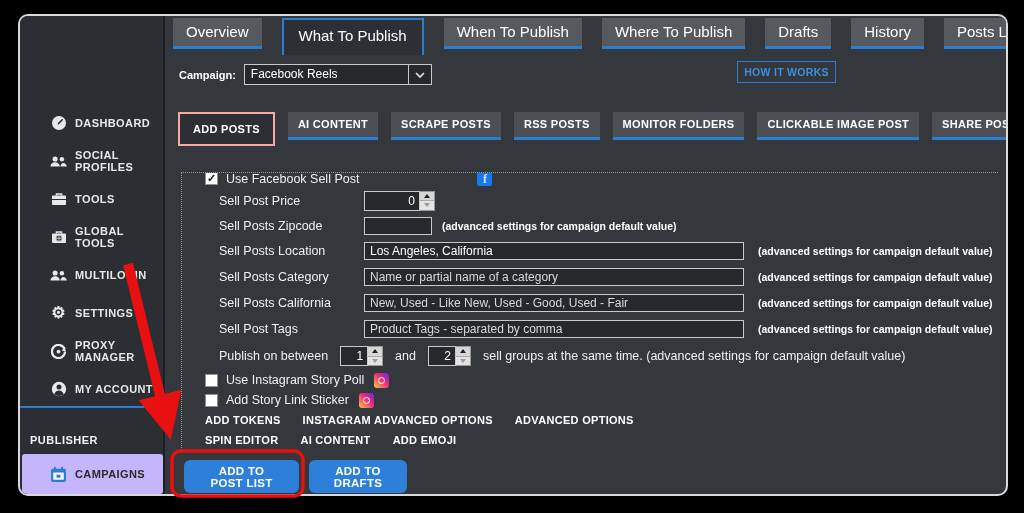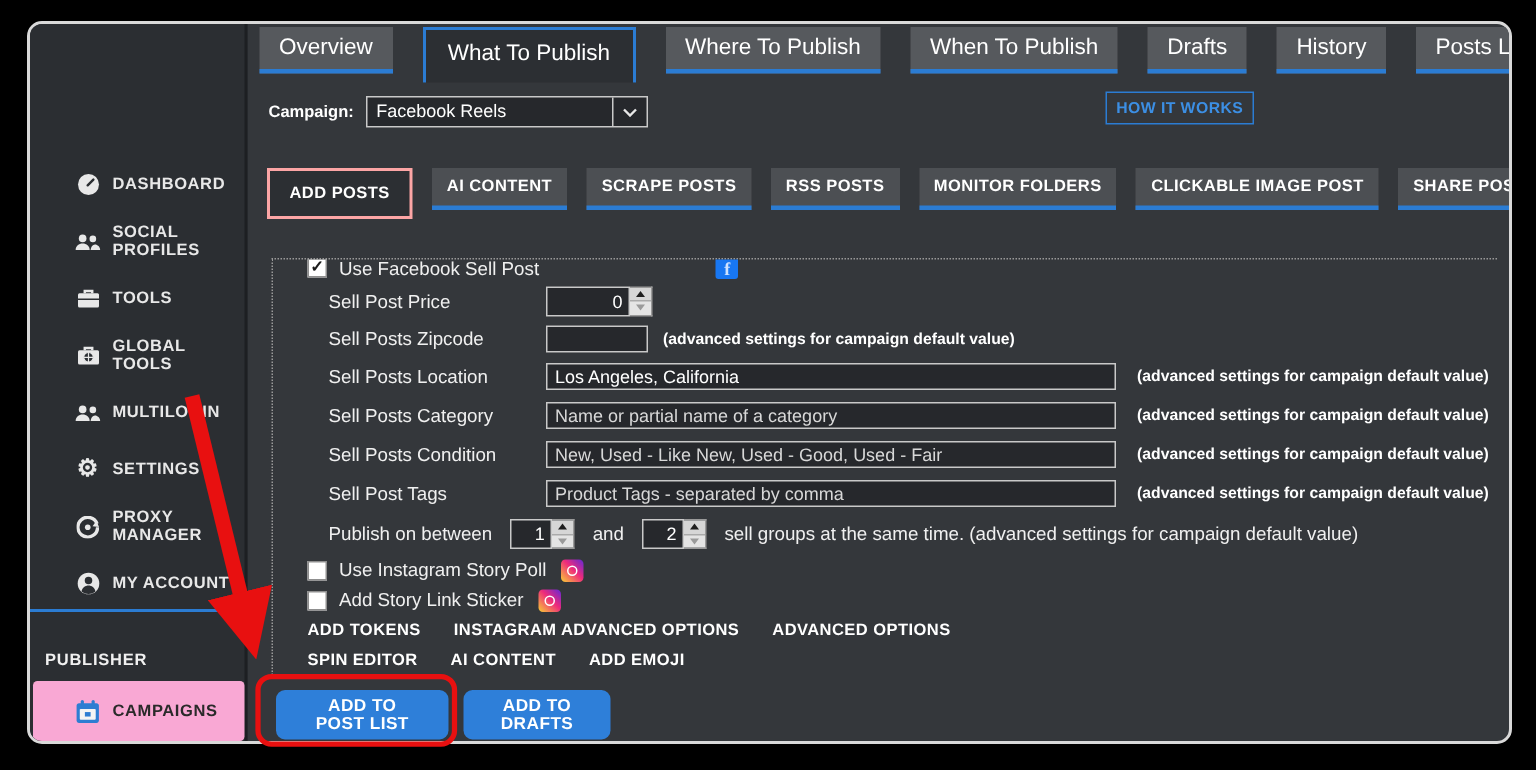--- a/index.html
+++ b/index.html
@@ -17,21 +17,21 @@
                align-items:center; padding-left:30px; color:#e8e8e8; font-size:11px;
                font-weight:bold; letter-spacing:.4px; cursor:pointer; }
   .side-item .ic { width:17px; height:16px; margin-right:8px; display:flex;
                    align-items:center; justify-content:center; flex:0 0 17px; }
   .side-item .ic svg { display:block; }
   .gear-glyph { font-size:16px; color:#e8e8e8; line-height:16px; }
   .side-divider { position:absolute; left:0; top:390px; width:100%; height:2px; background:#2b7cd3; }
   .side-section { position:absolute; left:10px; top:418px; color:#f0f0f0; font-size:11px;
                   font-weight:bold; letter-spacing:.5px; }
   .side-active { position:absolute; left:2px; top:438px; width:141px; height:40px;
-                 background:#f9a8d4; border-radius:3px; display:flex; align-items:center;
+                 background:#c4b5fd; border-radius:3px; display:flex; align-items:center;
                  padding-left:28px; color:#2a2a2a; font-size:11px; font-weight:bold;
                  letter-spacing:.4px; cursor:pointer; }
   .side-active .ic { width:17px; height:17px; margin-right:8px; }
 
   
   .main { position:absolute; left:147px; top:0; right:0; bottom:0; }
 
   
   .tabs { position:absolute; top:2px; left:6px; display:flex; gap:20px; align-items:flex-start; }
   .tab { background:#56595d; color:#fff; font-size:15px; padding:5px 13px 6px;
@@ -223,22 +223,22 @@
       </span>
       <span>CAMPAIGNS</span>
     </div>
   </div>
 
   <div class="main">
 
     <div class="tabs">
       <div class="tab">Overview</div>
       <div class="tab active">What To Publish</div>
+      <div class="tab">When To Publish</div>
       <div class="tab">Where To Publish</div>
-      <div class="tab">When To Publish</div>
       <div class="tab">Drafts</div>
       <div class="tab">History</div>
       <div class="tab">Posts List</div>
     </div>
 
     <div class="campaign-row">
       <span class="campaign-label">Campaign:</span>
       <div class="select">
         <span class="sel-text">Facebook Reels</span>
         <span class="sel-btn">
@@ -297,21 +297,21 @@
         <span class="hint" style="margin-left:14px">(advanced settings for campaign default value)</span>
       </div>
 
       <div class="frow" style="height:26px">
         <span class="flabel">Sell Posts Category</span>
         <input class="tinput wide" placeholder="Name or partial name of a category" style="">
         <span class="hint" style="margin-left:14px">(advanced settings for campaign default value)</span>
       </div>
 
       <div class="frow" style="height:26px">
-        <span class="flabel">Sell Posts Condition</span>
+        <span class="flabel">Sell Posts California</span>
         <input class="tinput wide" placeholder="New, Used - Like New, Used - Good, Used - Fair" style="">
         <span class="hint" style="margin-left:14px">(advanced settings for campaign default value)</span>
       </div>
 
       <div class="frow" style="height:26px">
         <span class="flabel">Sell Post Tags</span>
         <input class="tinput wide" placeholder="Product Tags - separated by comma" style="">
         <span class="hint" style="margin-left:14px">(advanced settings for campaign default value)</span>
       </div>
 

